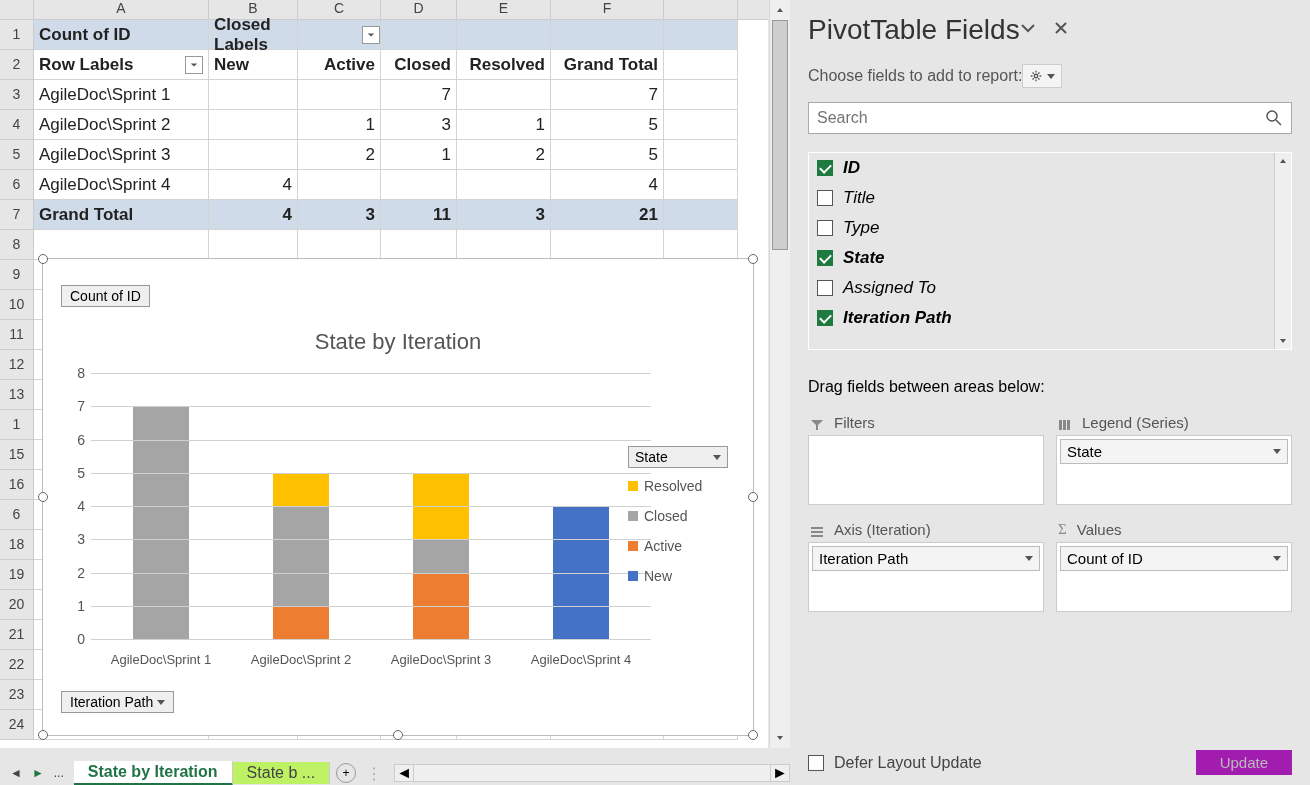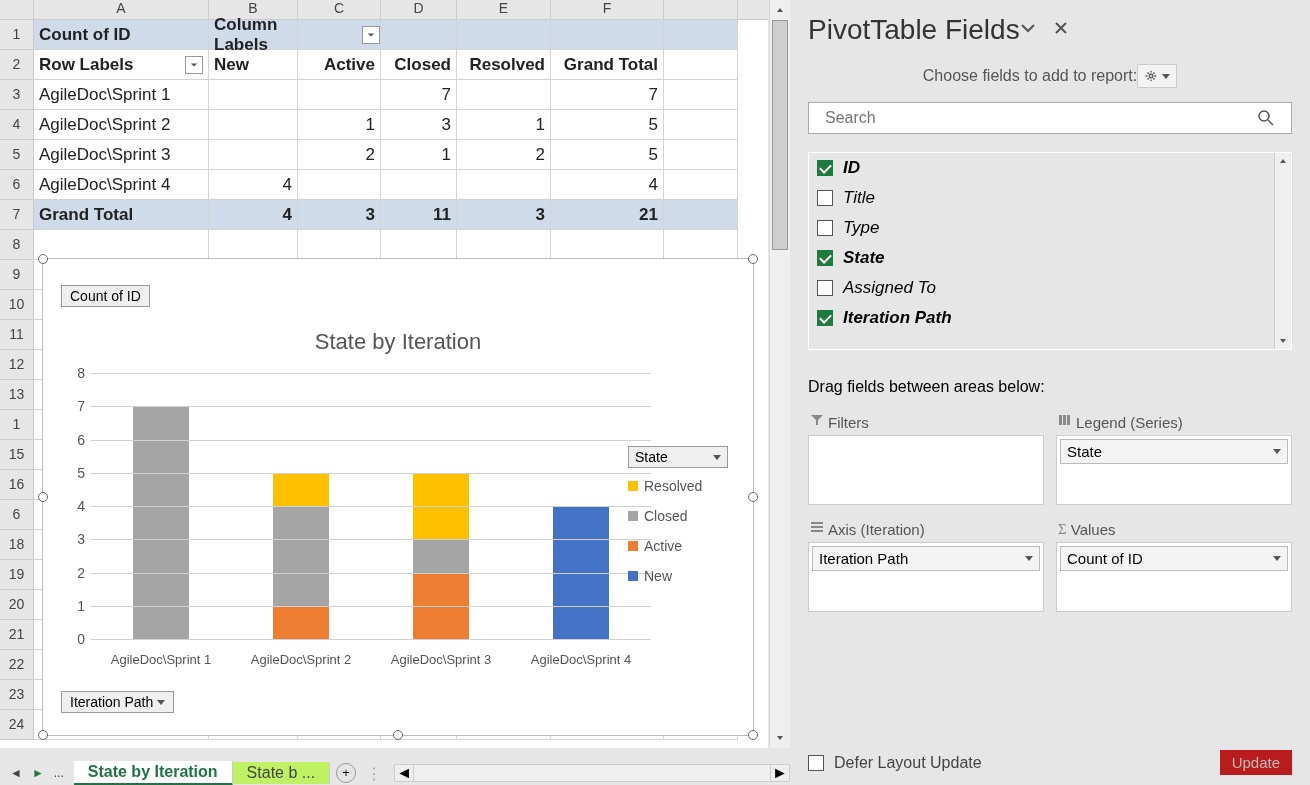--- a/index.html
+++ b/index.html
@@ -82,43 +82,43 @@
 .hscroll .harrow { width: 20px; height: 18px; background: #efefef; border: 1px solid #ccc; display: flex; align-items: center; justify-content: center; }
 .hscroll .htrack { flex: 1; height: 18px; background: #efefef; border-top: 1px solid #ccc; border-bottom: 1px solid #ccc; }
 
 
 .field-title { font-size: 28px; color: #333; font-weight: 400; }
 .field-header { display:flex; justify-content: flex-start; align-items:center; margin-bottom: 18px;}
 .header-icons { display:flex; gap:18px; align-items:center;}
 .header-icons svg { width:16px; height:16px; stroke:#555; fill:none; stroke-width:2;}
 .x-icon svg { width: 14px; }
 .field-sub { font-size: 16px; color: #555; margin-bottom: 14px; }
-.search-box { display: flex; align-items: center; border: 1px solid #aaa; background: #fff; height: 32px; padding: 0 16px; margin-bottom: 18px; }
+.search-box { display: flex; align-items: center; border: 1px solid #aaa; background: #fff; height: 32px; padding: 0 8px; margin-bottom: 18px; }
 .search-box input { flex: 1; border: none; outline: none; font-size: 16px; }
 .gear-btn { border: 1px solid #ccc; padding: 4px 6px; display:flex; align-items:center; gap:4px; background:#f4f4f4;}
 .gear-btn svg { width:14px; height:14px; fill:#555;}
 
 .field-list { border: 1px solid #fff; background: #e6e6e6; position: relative; height: 198px; font-style: italic; }
 .field-item { display: flex; align-items: center; gap: 10px; padding: 5px 8px; font-size: 17px; }
 .field-item.checked { font-weight: 700; }
 .chk { width: 16px; height: 16px; border: 1px solid #555; background: #fff; display: flex; align-items: center; justify-content: center; }
 .chk.on { background: #1f7a3f; border-color: #1f7a3f; }
 .chk.on::after { content: ""; width: 9px; height: 5px; border-left: 2px solid #fff; border-bottom: 2px solid #fff; transform: rotate(-45deg); margin-top: -2px; }
 .field-scroll { position:absolute; right:0; top:0; bottom:0; width:17px; background:#efefef; border-left:1px solid #ccc; display:flex; flex-direction:column; justify-content:space-between;}
 .field-scroll .sar { height:16px; display:flex; align-items:center; justify-content:center; }
 
 .drag-hint { font-size: 16px; color: #000000; margin: 28px 0 14px; }
 .areas { display: grid; grid-template-columns: 1fr 1fr; gap: 12px; }
 .area { background: #e6e6e6; }
-.area-h { font-size: 15px; color: #555; padding: 4px 2px; display:flex; align-items:flex-start; gap:4px;}
+.area-h { font-size: 15px; color: #555; padding: 4px 2px; display:flex; align-items:flex-end; gap:10px;}
 .area-box { background: #fff; border: 1px solid #ccc; min-height: 70px; padding: 3px; }
 .area-item { border: 1px solid #bbb; background: #f4f4f4; font-size: 15px; padding: 3px 6px; display: flex; justify-content: space-between; align-items: center; }
 
 .defer-row { position:absolute; bottom: 10px; left:18px; right:18px; display:flex; justify-content:space-between; align-items:center; }
-.update-btn { padding: 4px 12px; color:#bbb; background:#b91c1c; font-size:15px; }
+.update-btn { padding: 4px 24px; color:#bbb; background:#a21caf; font-size:15px; }
 
 .small-tri { width:0; height:0; border-left:4px solid transparent; border-right:4px solid transparent; border-top:5px solid #555; }
 .area-icon { width:14px; height:12px; }
 </style>
 </head>
 <body>
 
 <div class="left-pane">
   <div class="sheet-area">
     <div class="col-headers">
@@ -129,21 +129,21 @@
       <div class="col-h col-D">D</div>
       <div class="col-h col-E">E</div>
       <div class="col-h col-F">F</div>
       <div class="col-h col-G"></div>
     </div>
     <div class="rows">
       <div class="row r1">
         <div class="row-h">1</div>
         <div class="cell col-A">Count of ID</div>
         <div class="cell col-B" style="justify-content:space-between;">
-          <span>Column Labels</span>
+          <span>Closed Labels</span>
         </div>
         <div class="cell col-C" style="justify-content:flex-end;padding:0;">
             <span class="dropdown-btn">
               <svg viewBox="0 0 10 10">
                 <path d="M1 3 L5 7 L9 3" fill="#555"></path>
               </svg>
             </span>
           </div>
         <div class="cell col-D"></div>
         <div class="cell col-E"></div>
@@ -527,21 +527,21 @@
     <div class="field-title">PivotTable Fields</div>
     <div class="header-icons">
       <span><svg viewBox="0 0 16 16">
             <path d="M2 5 L8 11 L14 5"></path>
           </svg></span>
       <span class="x-icon"><svg viewBox="0 0 14 14">
             <path d="M2 2 L12 12 M12 2 L2 12"></path>
           </svg></span>
     </div>
   </div>
-  <div style="display:flex;justify-content:center;align-items:center;margin-bottom:14px;">
+  <div style="display:flex;justify-content:flex-start;align-items:center;margin-bottom:14px;">
     <div class="field-sub" style="margin:0;">Choose fields to add to report:</div>
     <div class="gear-btn">
       <svg viewBox="0 0 16 16">
           <circle cx="8" cy="8" r="2" fill="none" stroke="#555" stroke-width="1.5"></circle>
           <path d="M8 2v2M8 12v2M2 8h2M12 8h2M4 4l1.5 1.5M12 12l-1.5-1.5M12 4l-1.5 1.5M4 12l1.5-1.5" stroke="#555" stroke-width="1.5"></path>
         </svg>
       <span class="small-tri"></span>
     </div>
   </div>
   <div class="search-box">

